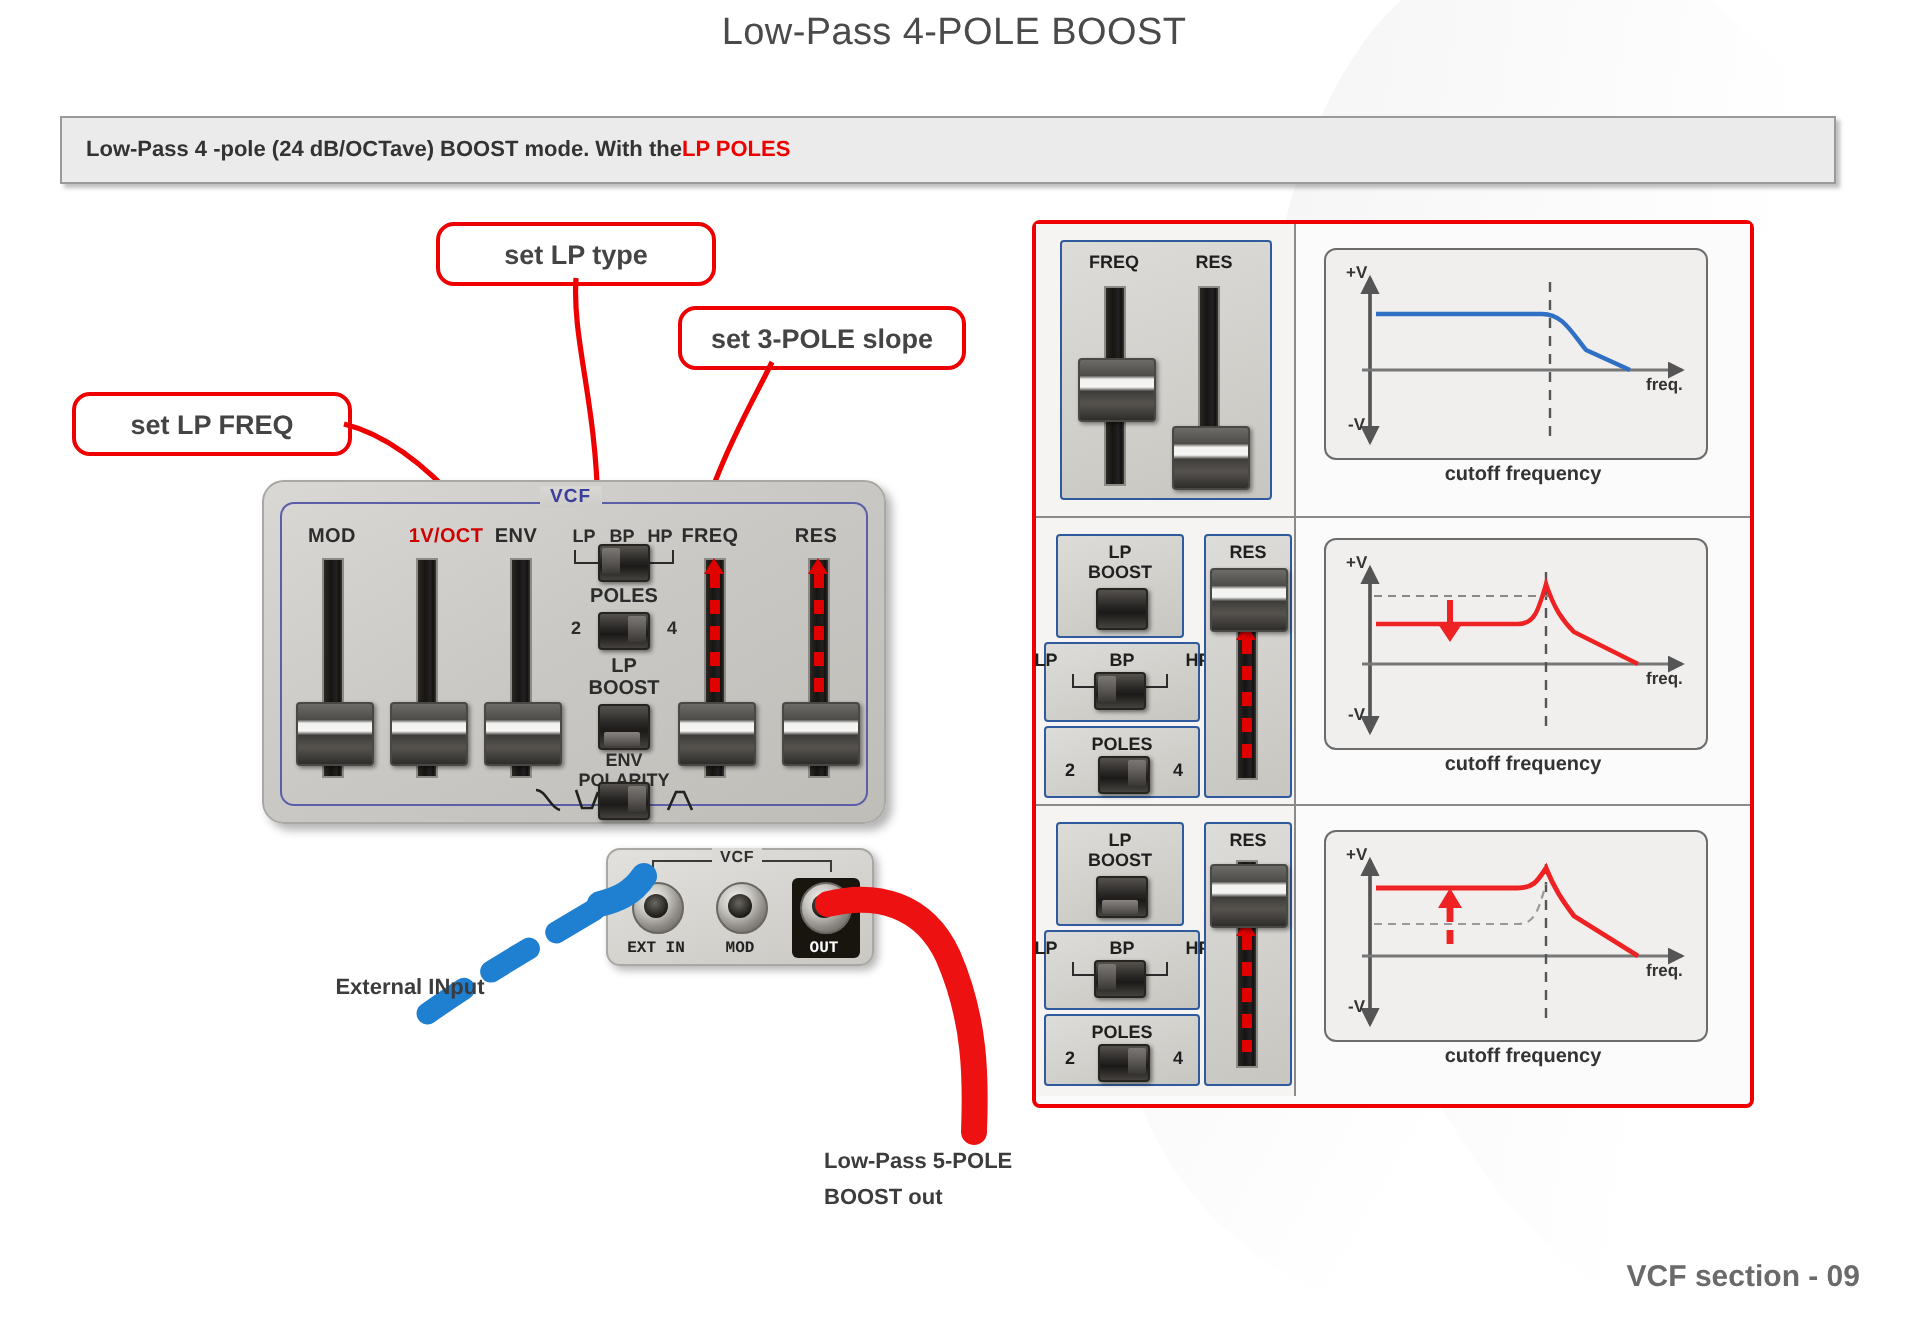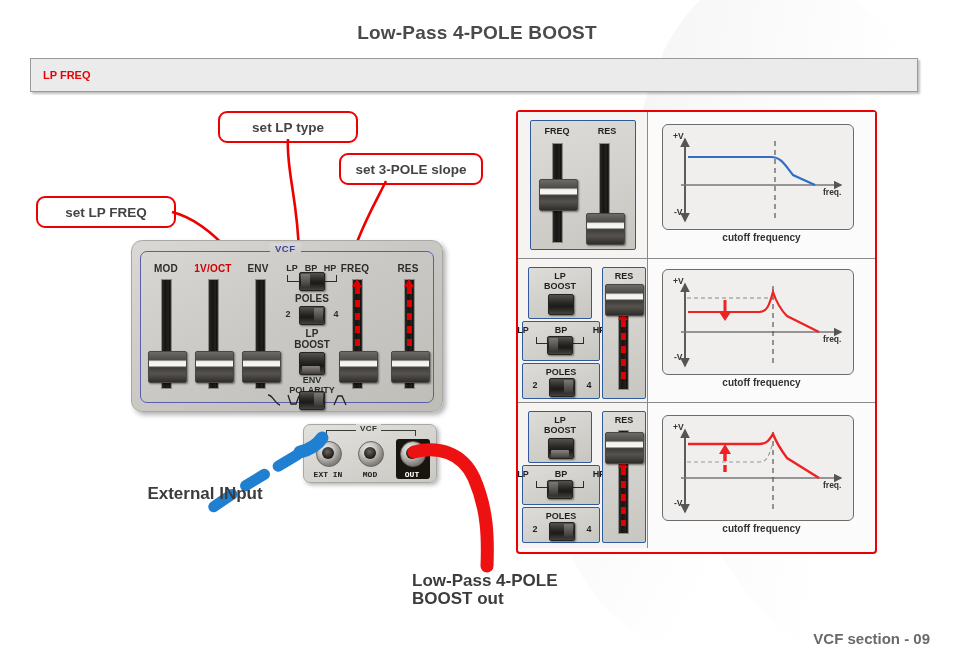--- a/index.html
+++ b/index.html
@@ -18,22 +18,22 @@
     pointer-events:none;
   }
   #watermark2{
     position:absolute;left:560px;top:330px;width:240px;height:330px;
     background:linear-gradient(120deg,rgba(0,0,0,0.035) 0%,rgba(0,0,0,0) 70%);
     border-radius:50% 50% 30% 70%/50% 40% 60% 50%;
     pointer-events:none;
   }
 
   #page-title{
-    position:absolute;left:0;top:22px;width:954px;text-align:center;
-    font-size:19px;font-weight:bold;color:#4a4a4a;letter-spacing:.2px;
+    position:absolute;left:0;top:6px;width:954px;text-align:center;
+    font-size:19px;font-weight:normal;color:#4a4a4a;letter-spacing:.2px;
   }
 
   #desc-banner{
     position:absolute;left:30px;top:58px;width:888px;height:34px;
     background:#ebebeb;border:1px solid #9a9a9a;
     box-shadow:2px 2px 2px rgba(0,0,0,.25);
     display:flex;align-items:center;
     padding:0 12px;box-sizing:border-box;
     font-size:11px;font-weight:bold;color:#333;
   }
@@ -173,37 +173,38 @@
   .graph{
     position:absolute;border:1.2px solid #6c6c6c;border-radius:6px;background:#f0efee;
   }
   .g-ax{position:absolute;font-size:8.5px;font-weight:bold;color:#333;}
   .g-cap{position:absolute;width:100%;text-align:center;font-size:10px;font-weight:bold;color:#333;}
 
   
   #cable-layer{position:absolute;left:0;top:0;width:954px;height:661px;pointer-events:none;}
 
   .note-text{
-    position:absolute;font-size:17px;font-weight:bold;color:#3c3c3c;
+    position:absolute;font-size:11px;font-weight:bold;color:#3c3c3c;
     line-height:18px;
   }
   #footer{
     position:absolute;right:24px;bottom:14px;font-size:15px;font-weight:bold;color:#6a6a6a;
   }
 </style>
 </head>
 <body>
 
 <div id="watermark"></div>
 <div id="watermark2"></div>
 
 <div id="page-title">Low-Pass 4-POLE BOOST</div>
 
 <div id="desc-banner">
-    <span class="red-word">LP FREQ</span>
+  <span>Low-Pass 4 -pole (24 dB/OCTave) BOOST mode. With the </span>
+    <span class="red-word">LP POLES</span>
 </div>
 
 <div class="callout" id="callout-lp-boost">
   <span>set LP FREQ</span>
 </div>
 <div class="callout" id="callout-lp-type">
   <span>set LP type</span>
 </div>
 <div class="callout" id="callout-4pole">
   <span>set 3-POLE slope</span>
@@ -223,21 +224,21 @@
 <div id="synth-panel">
   <div id="vcf-inner-border"></div>
   <div id="vcf-tag">VCF</div>
 
   <div class="ch-label" style="left:12px;top:22px;width:44px;">MOD</div>
   <div class="slider" style="left:29px;top:38px;height:110px;">
     <div class="track"></div>
     <div class="cap" style="top:72px;"></div>
   </div>
 
-  <div class="ch-label red" style="left:55px;top:22px;width:52px;">1V/OCT</div>
+  <div class="ch-label red" style="left:65px;top:22px;width:52px;">1V/OCT</div>
   <div class="slider" style="left:76px;top:38px;height:110px;">
     <div class="track"></div>
     <div class="cap" style="top:72px;"></div>
   </div>
 
   <div class="ch-label" style="left:104px;top:22px;width:44px;">ENV</div>
   <div class="slider" style="left:123px;top:38px;height:110px;">
     <div class="track"></div>
     <div class="cap" style="top:72px;"></div>
   </div>
@@ -311,21 +312,21 @@
   <path d="M322,438 C316,447 308,450 300,452" fill="none" stroke="#1f7fd0" stroke-width="13" stroke-linecap="round"></path>
   <path d="M297,455 C272,470 240,488 212,508" fill="none" stroke="#1f7fd0" stroke-width="11" stroke-linecap="round" stroke-dasharray="22 16"></path>
   <path d="M414,452 C438,446 462,452 474,478 C488,510 488,540 487,566" fill="none" stroke="#ee1111" stroke-width="13" stroke-linecap="round"></path>
 </svg>
 
 <div class="note-text" style="left:130px;top:485px;width:150px;text-align:center;">
   <div>External INput</div>
 </div>
 
 <div class="note-text" style="left:412px;top:572px;width:200px;">
-  <div>Low-Pass 4-POLE</div>
+  <div>Low-Pass 5-POLE</div>
   <div>BOOST out</div>
 </div>
 
 <div id="right-panel">
 
   <div class="dgrow" style="top:0;height:146px;">
     <div class="dg-left">
       <div class="bluebox" style="left:12px;top:8px;width:104px;height:128px;">
         <div class="bluebox-label" style="left:-24px;top:5px;width:100px;">FREQ</div>
         <div class="bluebox-label" style="left:26px;top:5px;width:100px;">RES</div>

